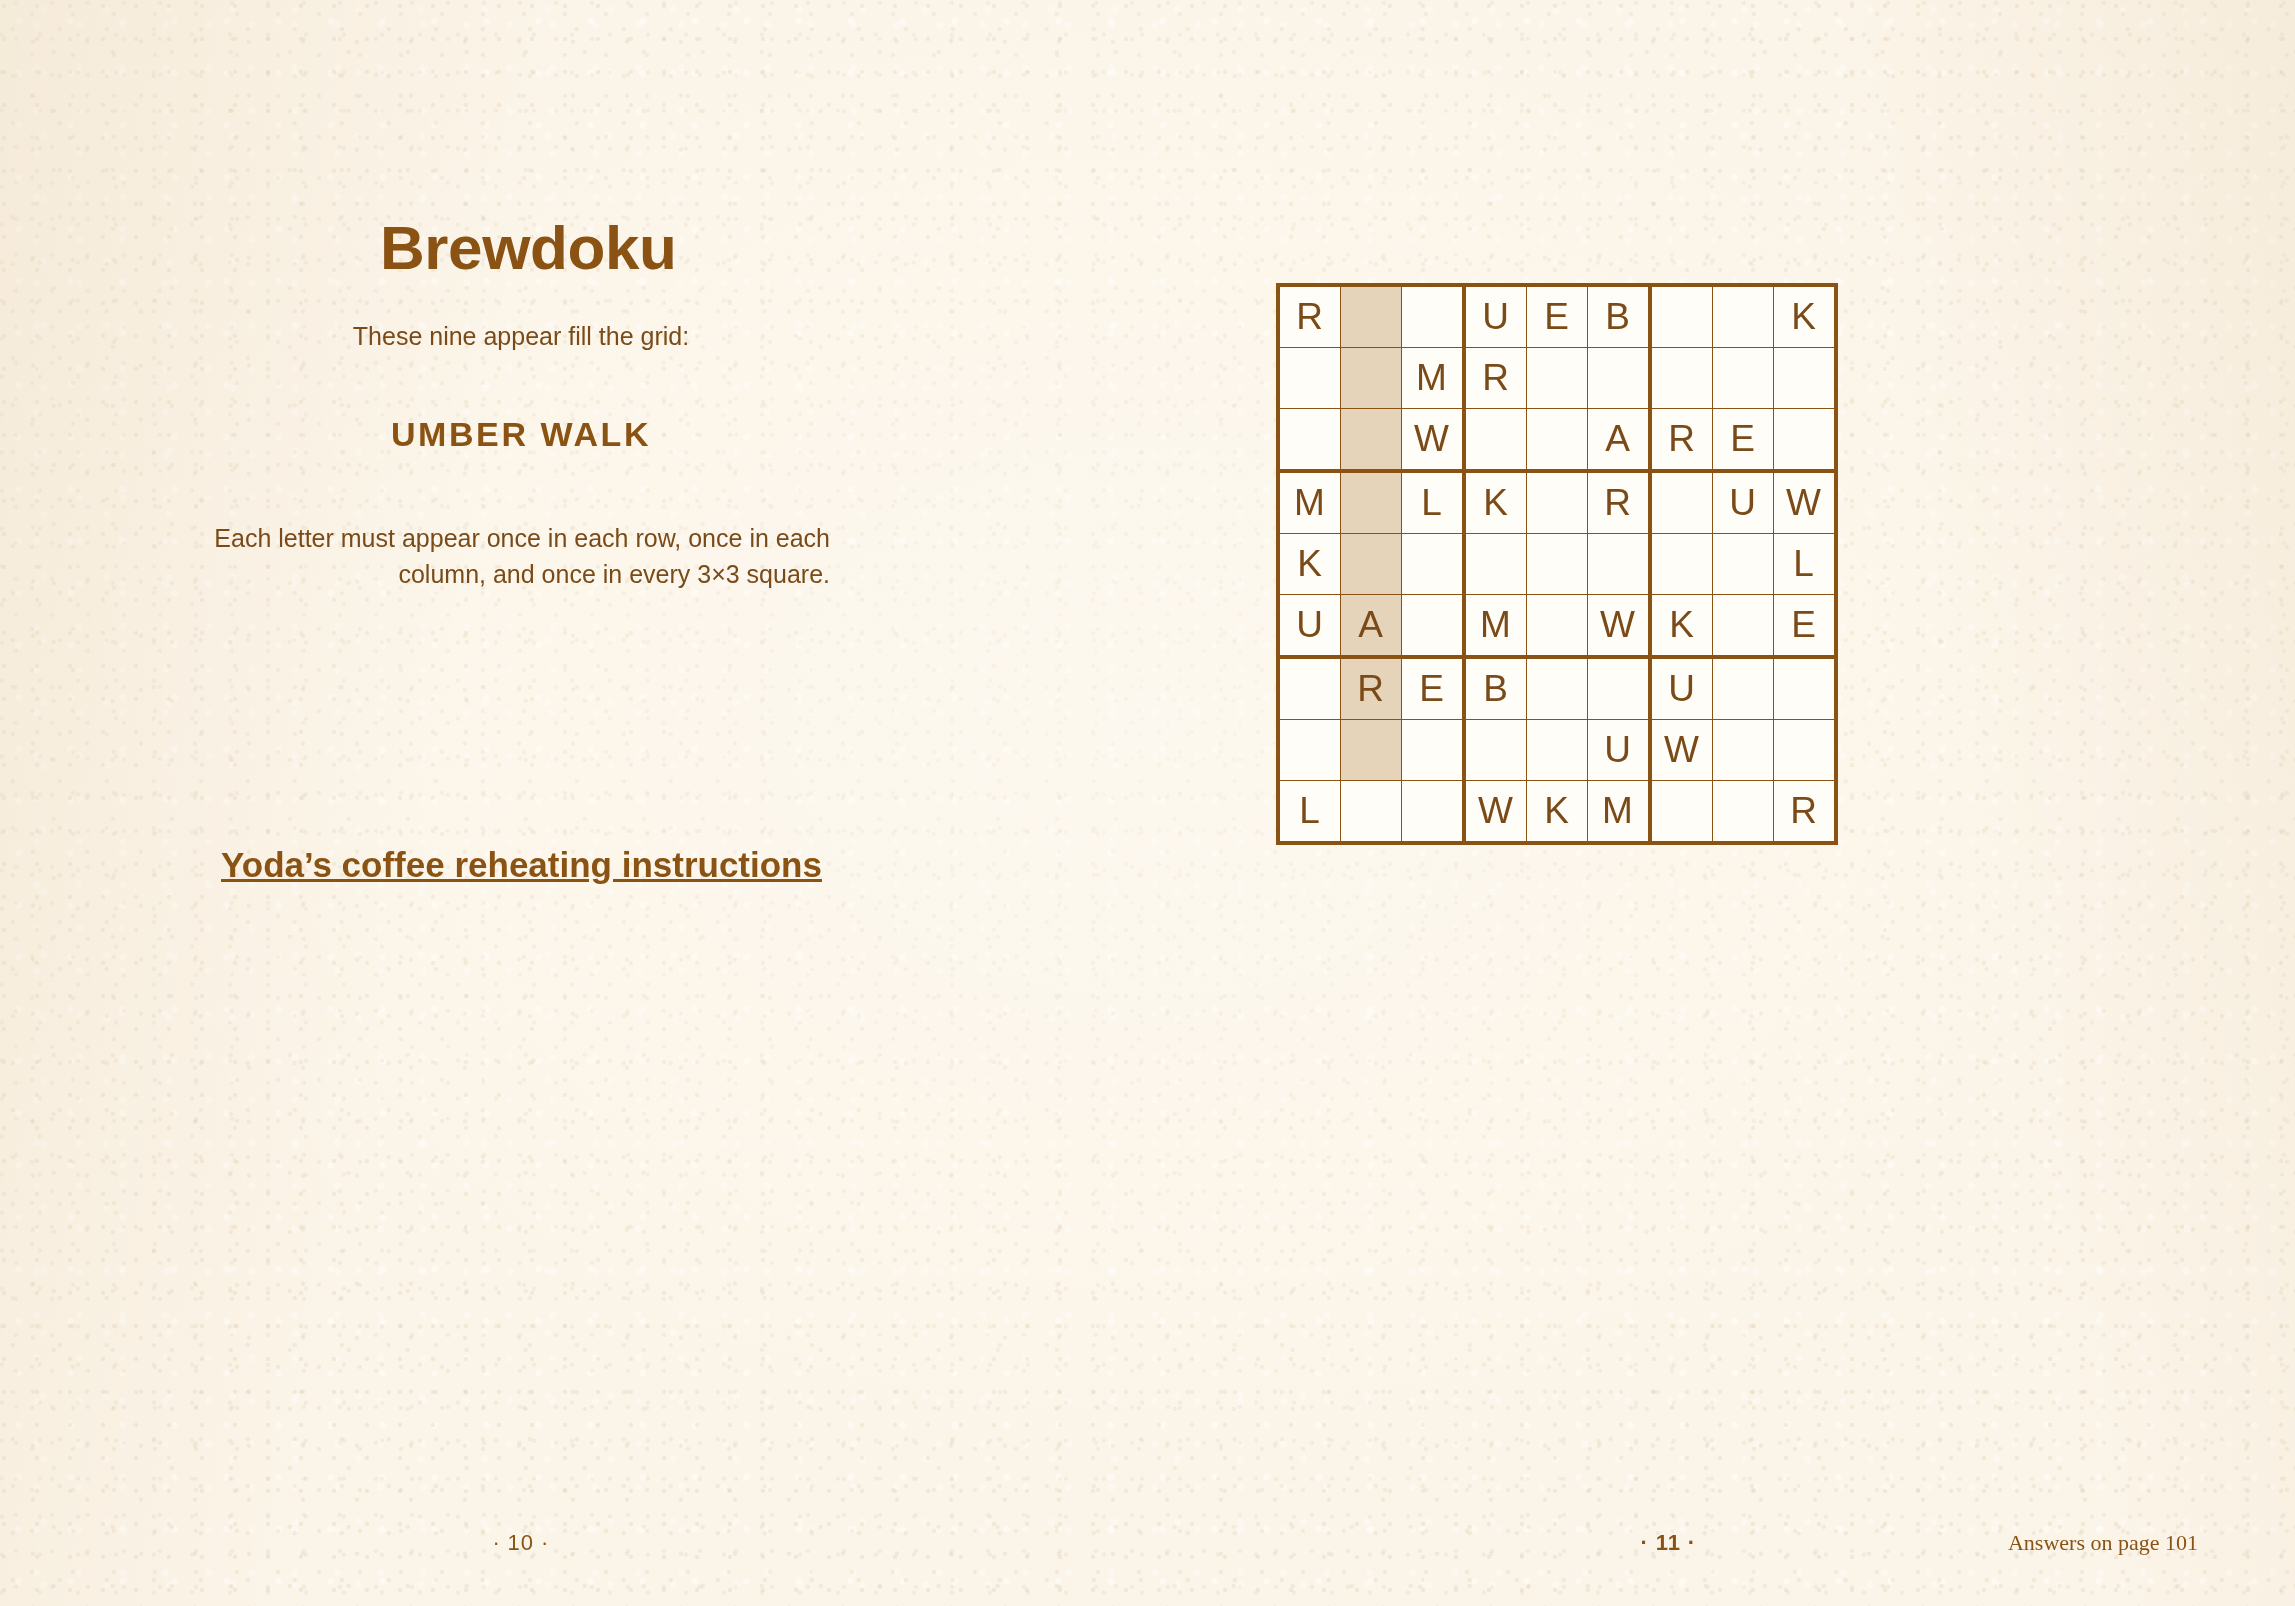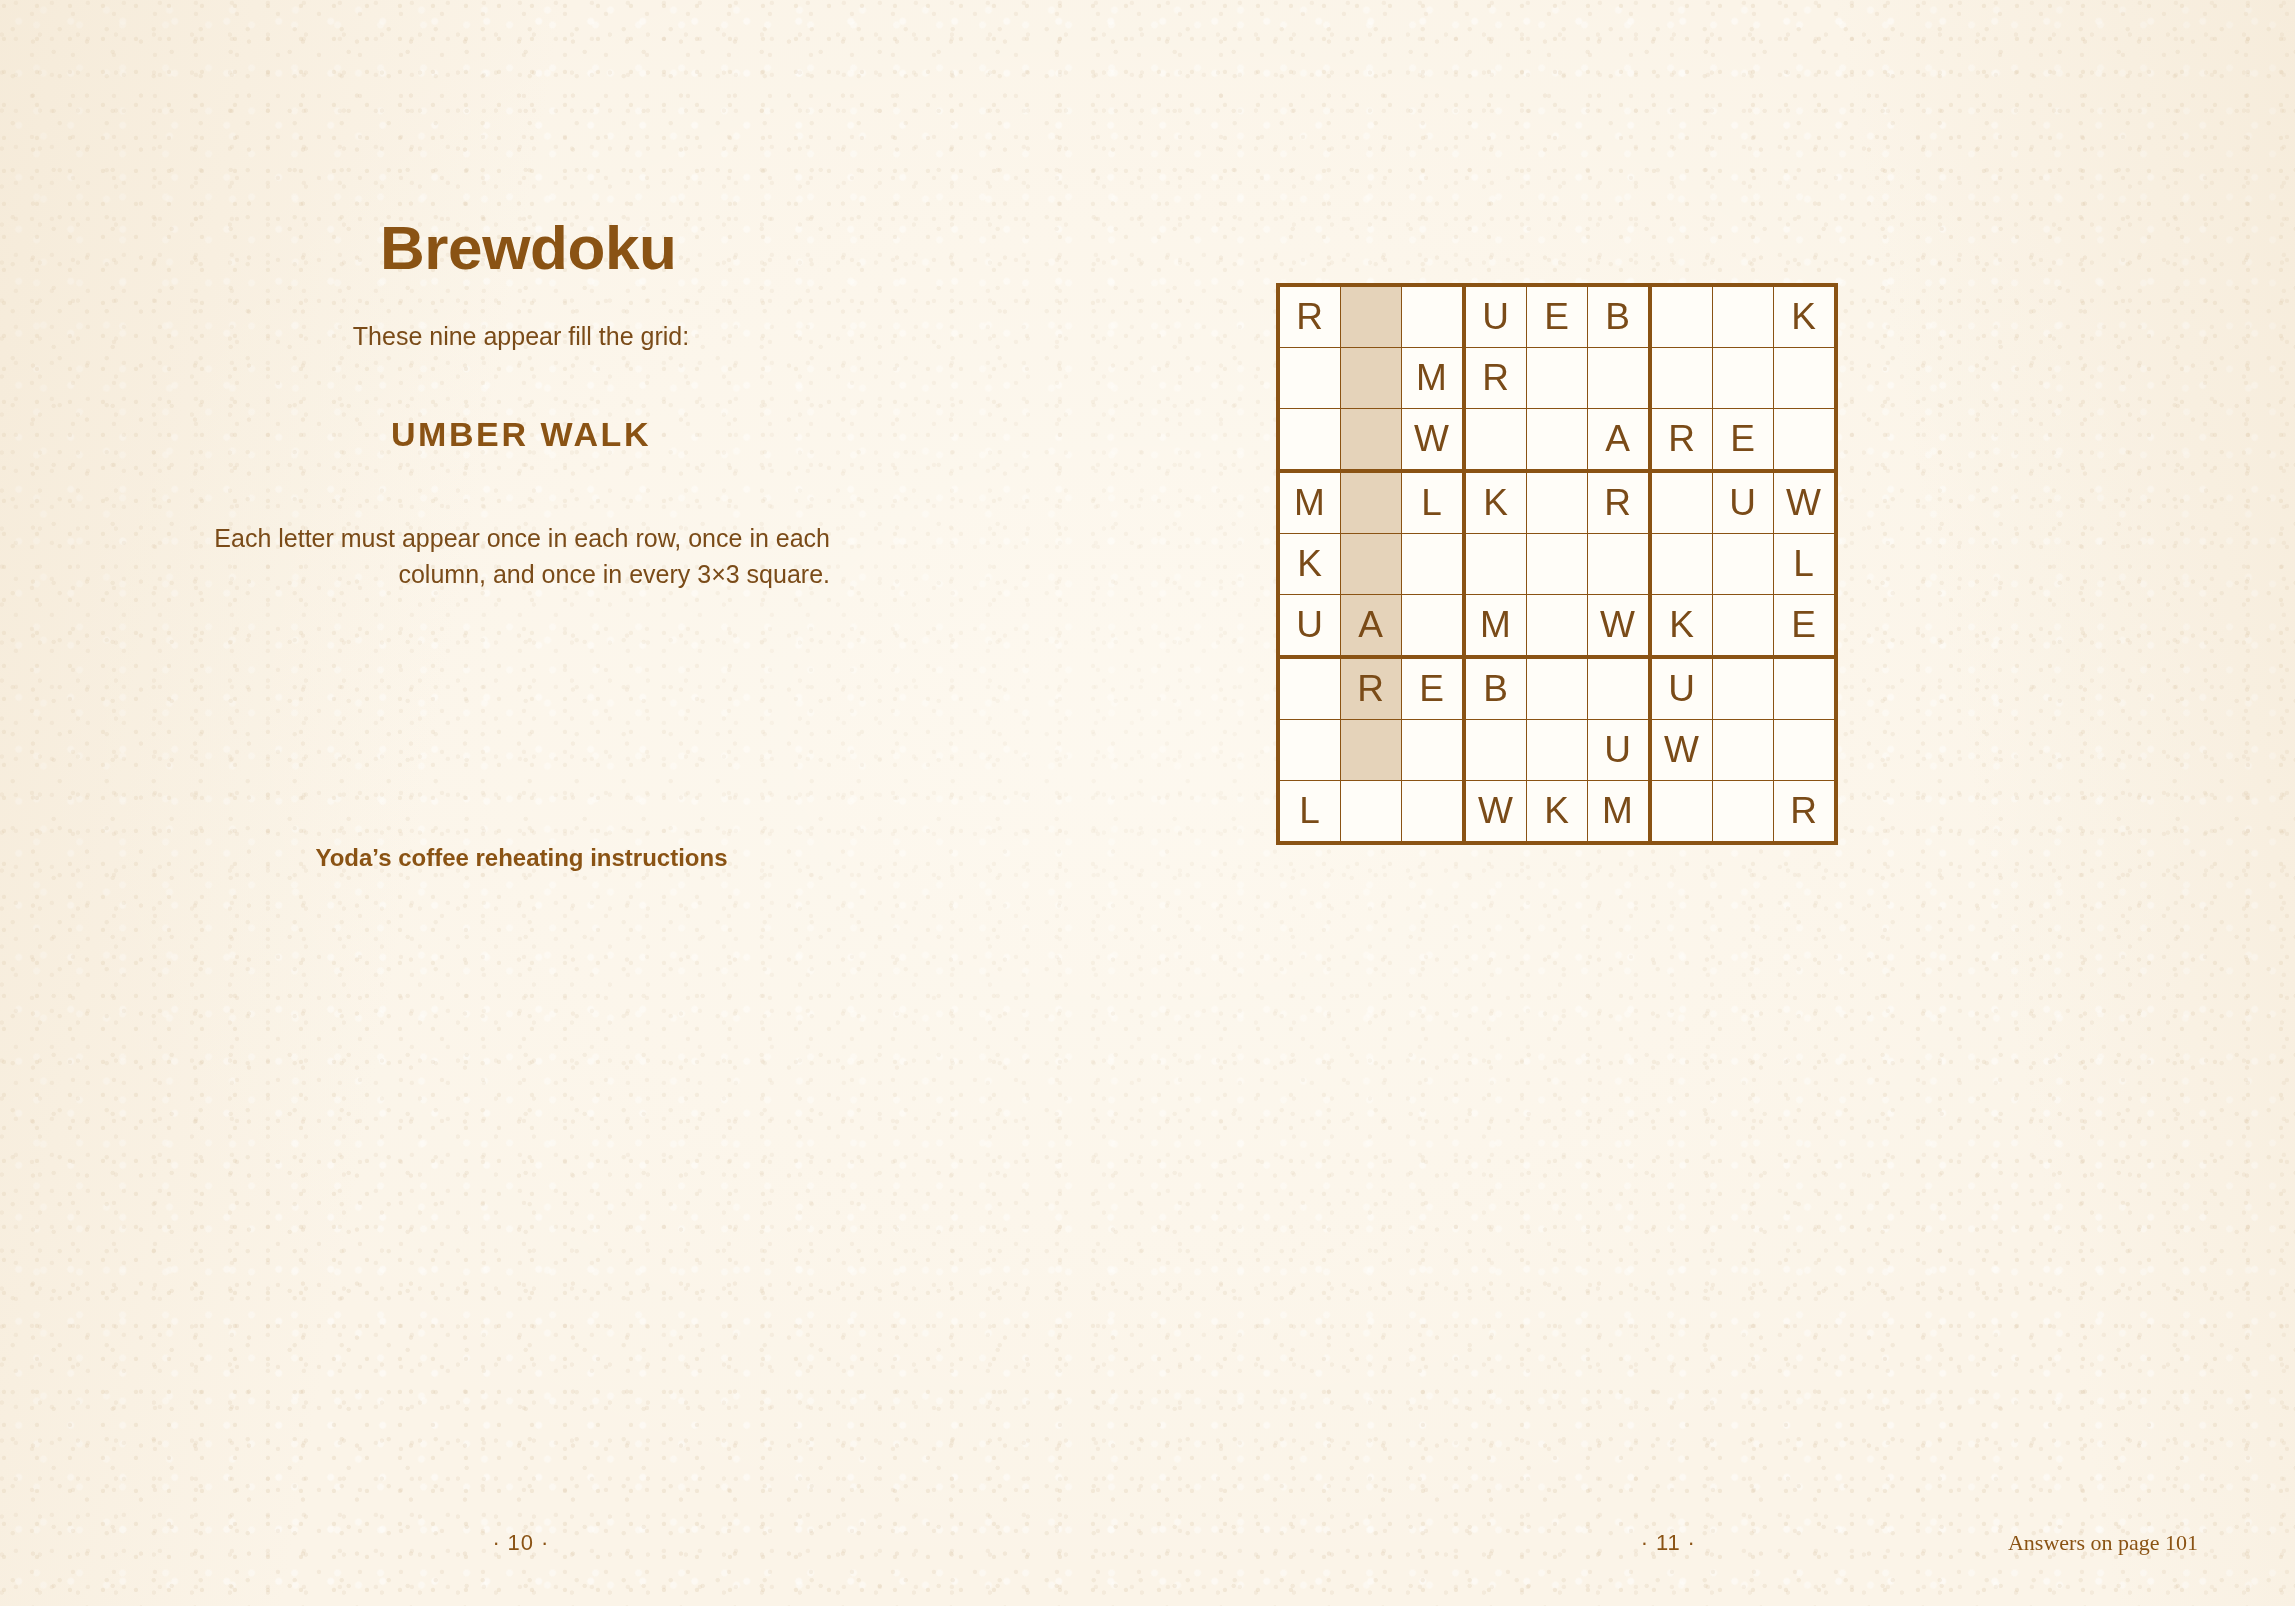--- a/index.html
+++ b/index.html
@@ -114,44 +114,46 @@
     font-size: 25px;
     line-height: 1.42;
     color: #7a4b18;
   }
   .clue-text {
     position: absolute;
     left: 177px;
     top: 843px;
     width: 689px;
     text-align: center;
-    font-size: 24px;
+    font-size: 35px;
     font-weight: bold;
     line-height: 1.25;
     color: #8a5314;
+    text-decoration: underline;
   }
 
   .folio {
     position: absolute;
     bottom: 51px;
     font-size: 22px;
     color: #8a5314;
     letter-spacing: 0.9px;
   }
   .folio-left {
     left: 0;
     width: 100%;
     text-align: center;
     margin-left: -53px;
   }
   .folio-right {
     left: 0;
     width: 100%;
     text-align: center;
     margin-left: -53px;
+    font-weight: bold;
   }
   .answers-note {
     position: absolute;
     bottom: 51px;
     right: 97px;
     font-size: 22px;
     color: #8a5314;
     font-family: "Liberation Serif", serif;
   }
 

